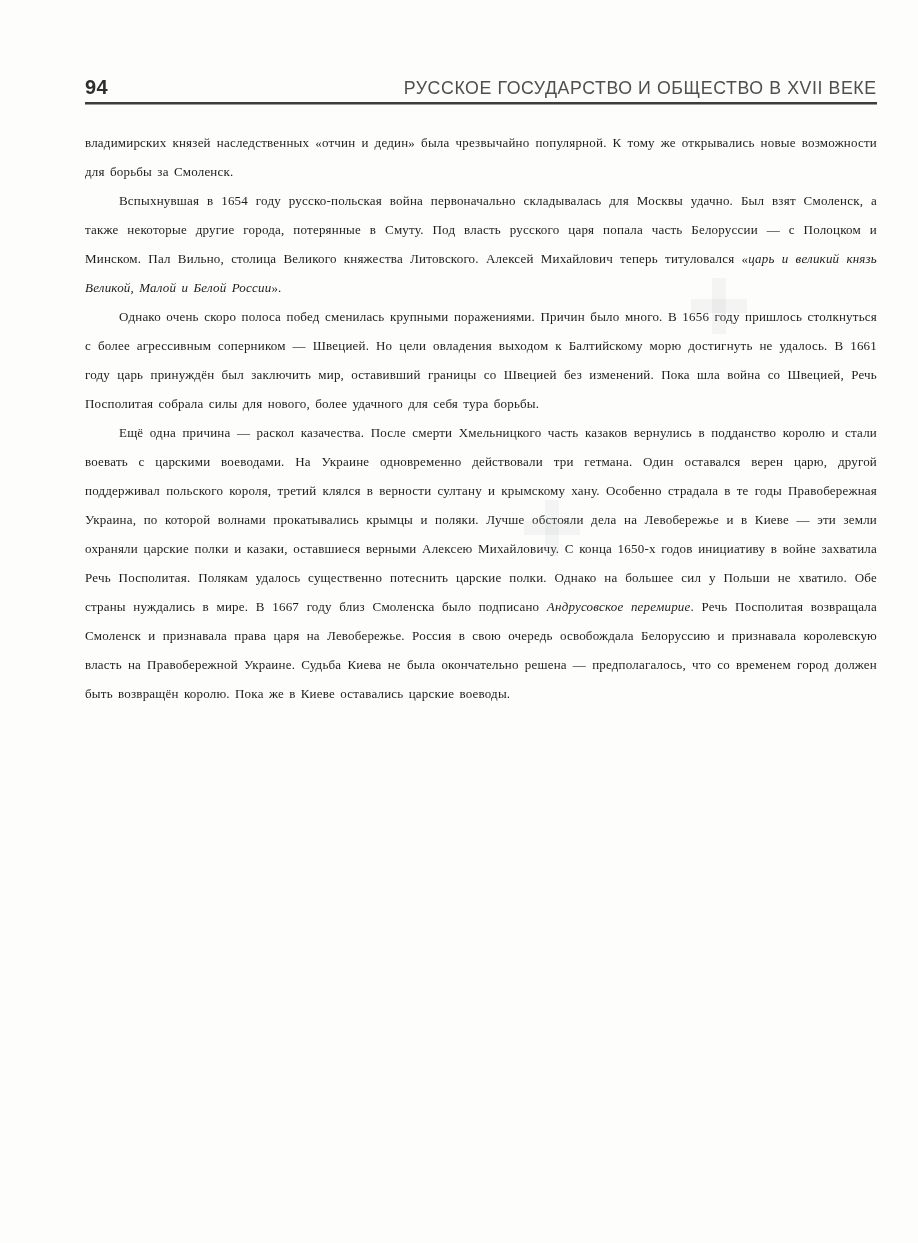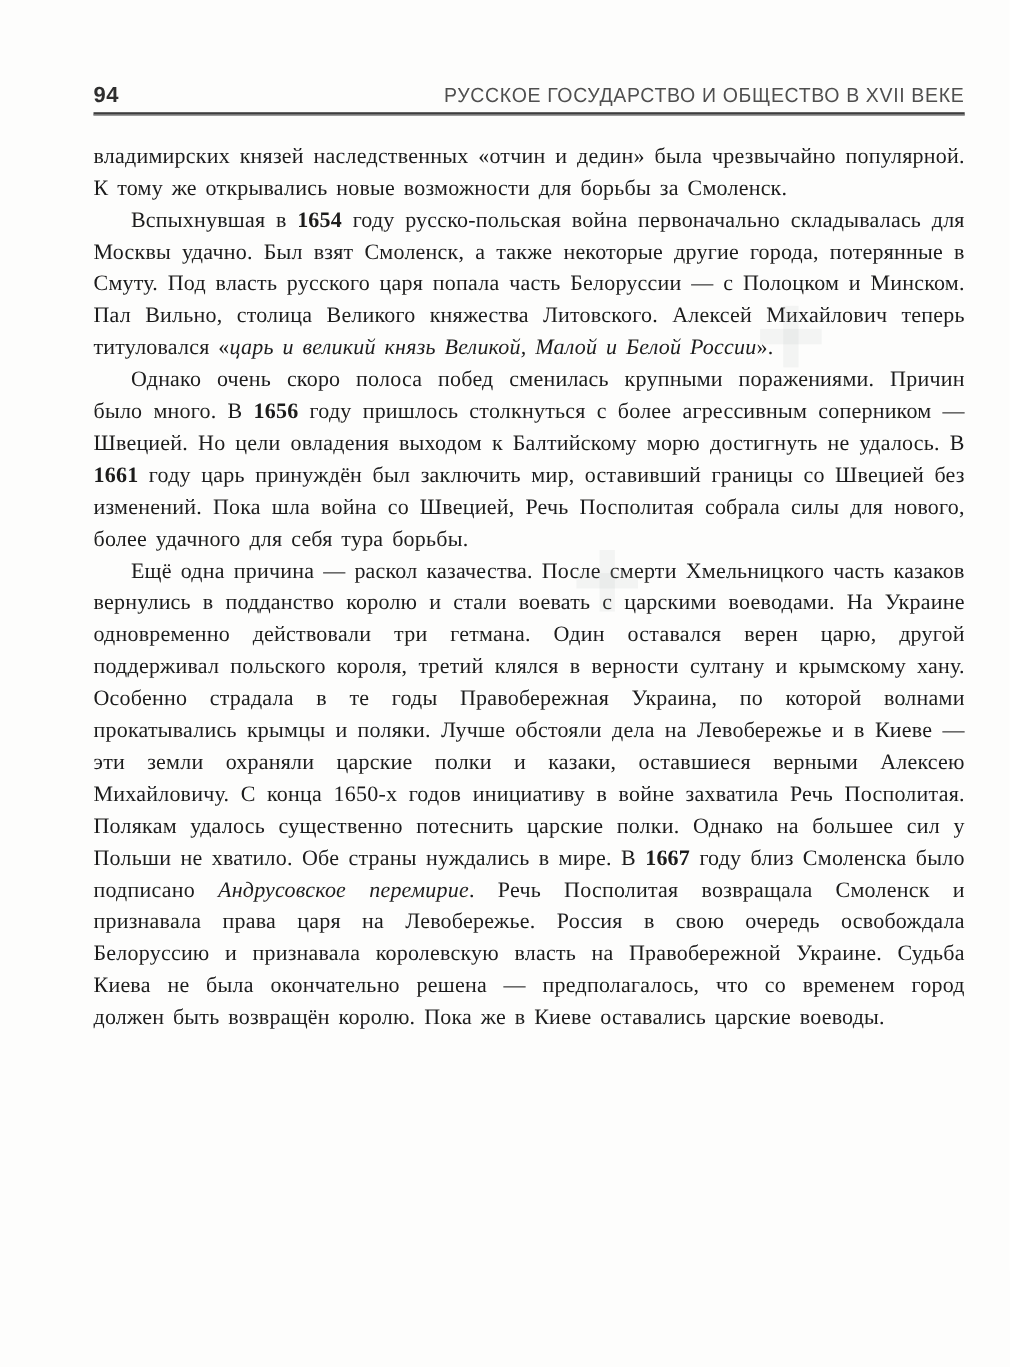--- a/index.html
+++ b/index.html
@@ -54,28 +54,28 @@
     box-sizing: border-box;
   }
   .body-text {
     position: absolute;
     left: 85px;
     right: 41px;
     top: 128px;
   }
   .para {
     margin: 0;
-    font-size: 20px;
+    font-size: 13px;
     line-height: 29px;
     text-align: justify;
     word-spacing: 0.14em;
     letter-spacing: 0.2px;
   }
   .para.indent { text-indent: 34px; }
-  .bold   { font-weight: bold; }
+  .bold   { font-weight: normal; }
   .italic { font-style: italic; }
 
   
   .scan-artifact {
     position: absolute;
     background: #aeb4b8;
     opacity: 0.12;
     pointer-events: none;
   }
   .art-v { width: 14px; height: 56px; }

